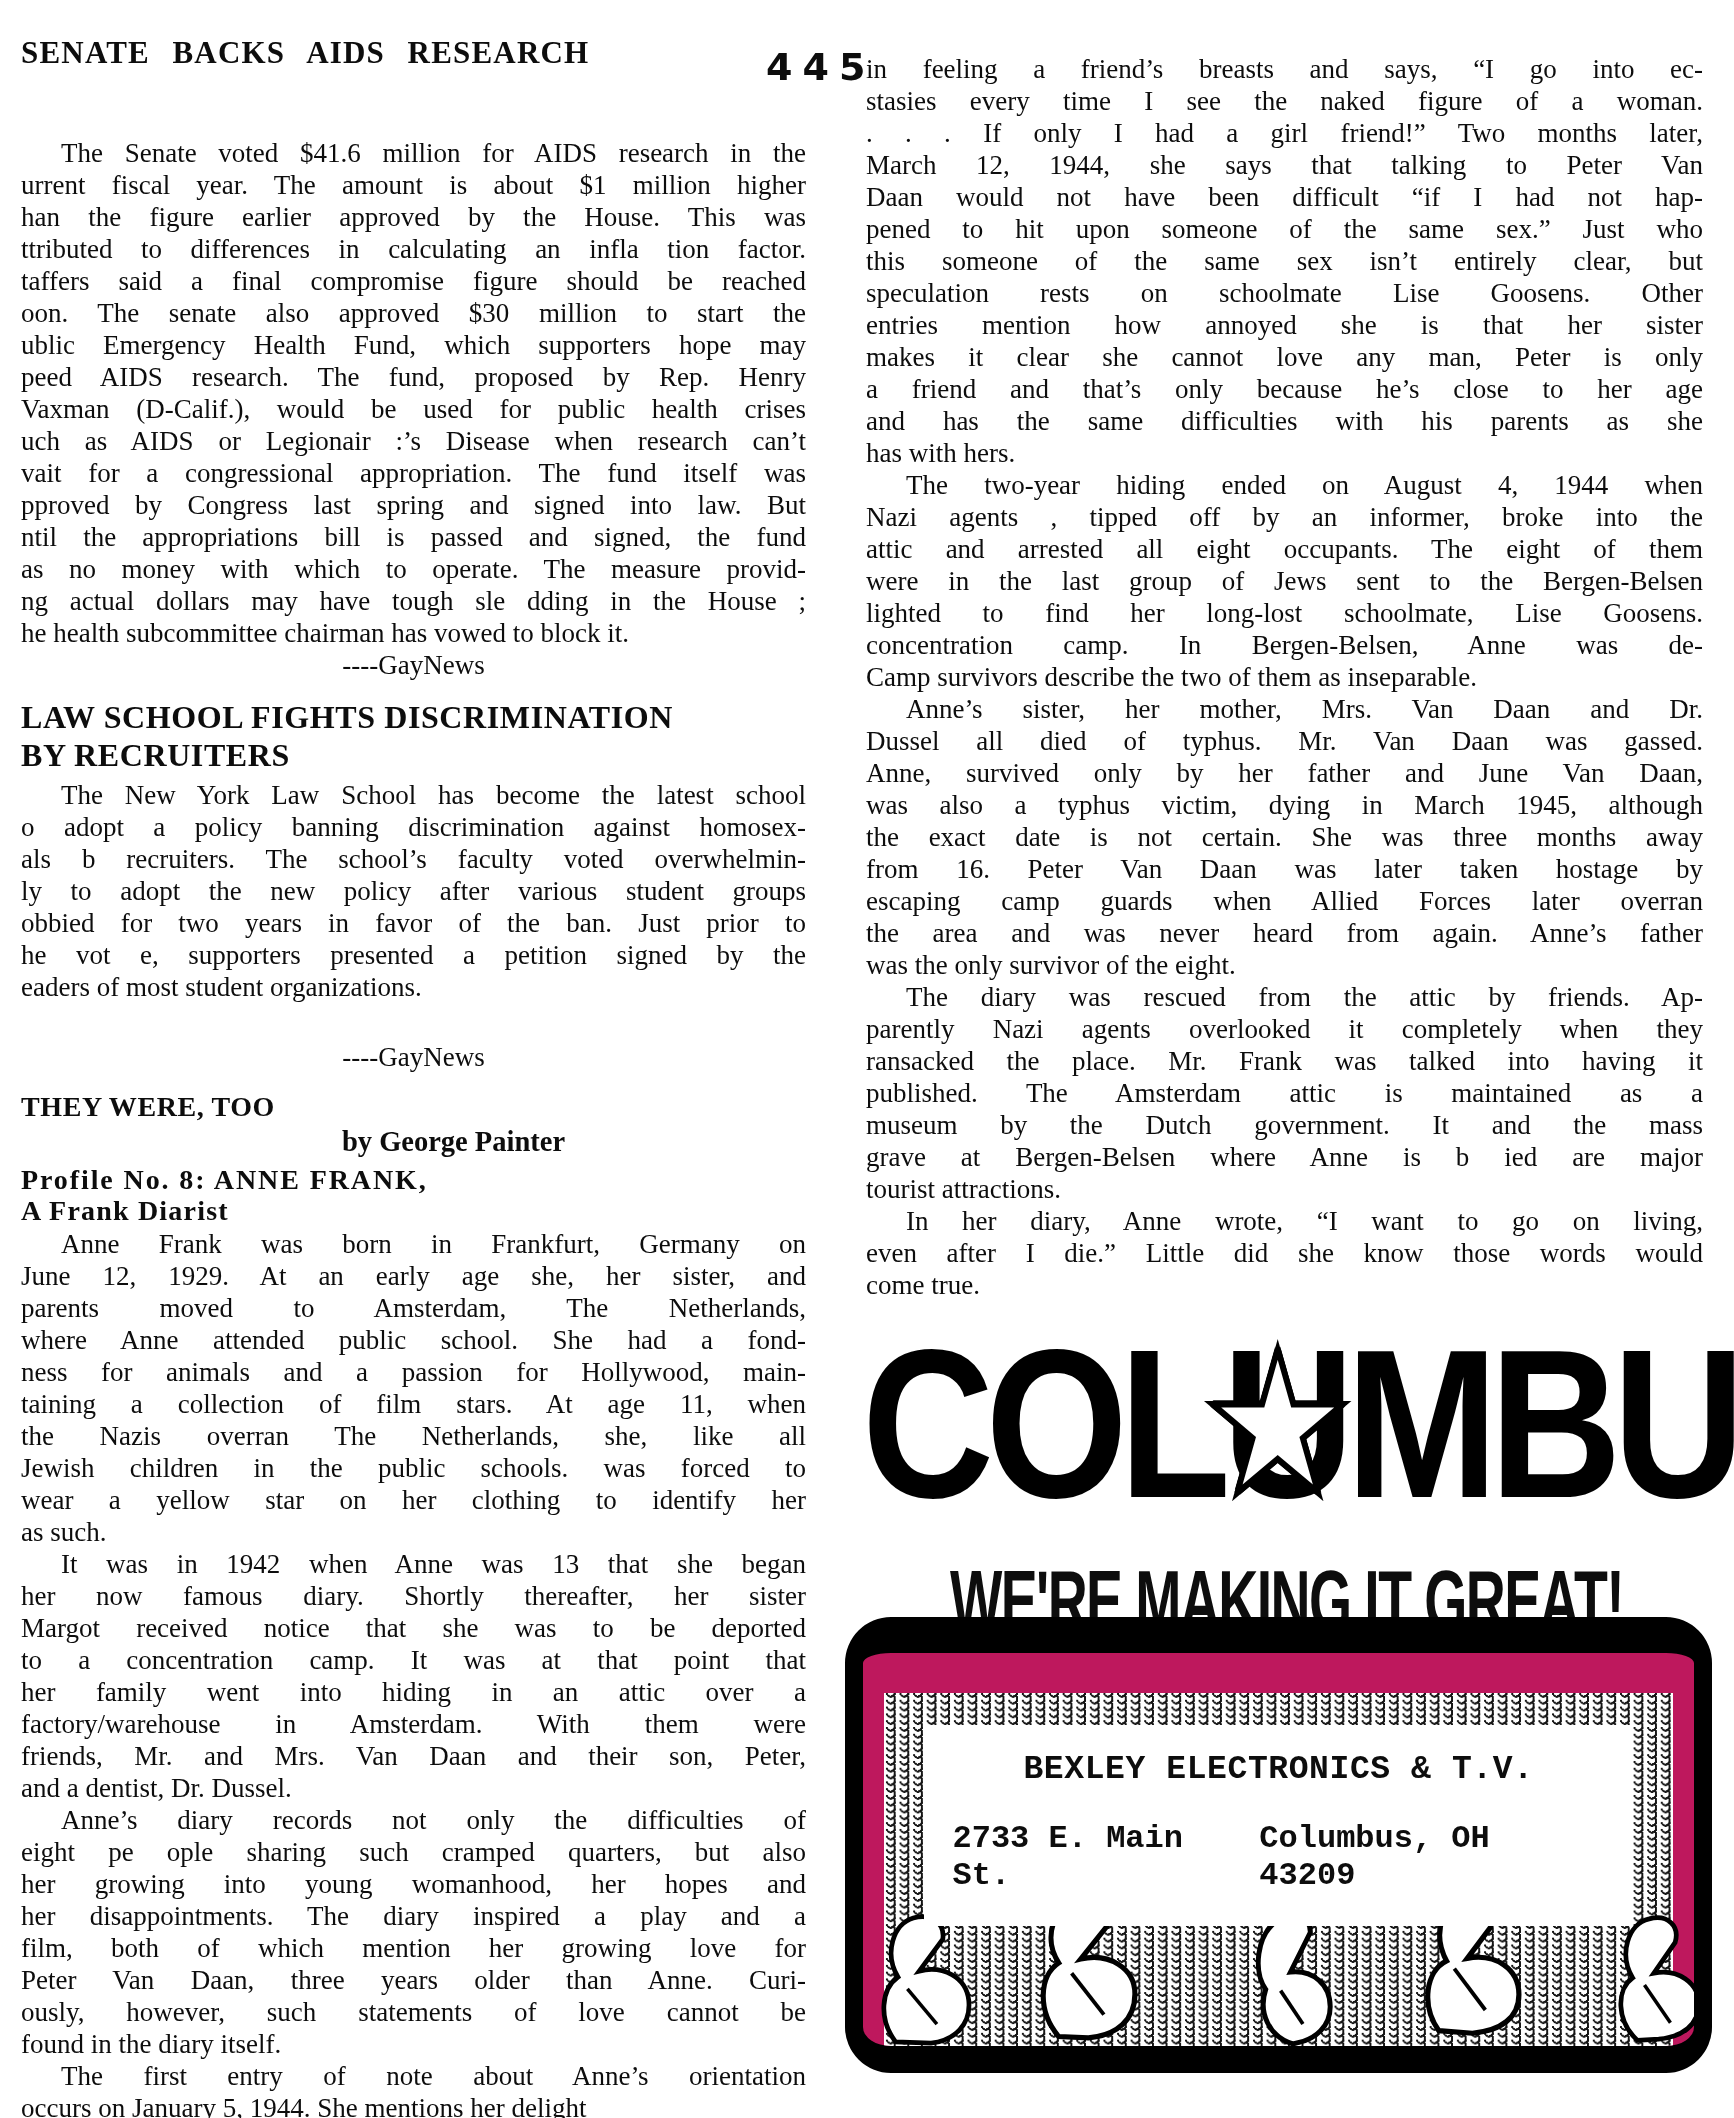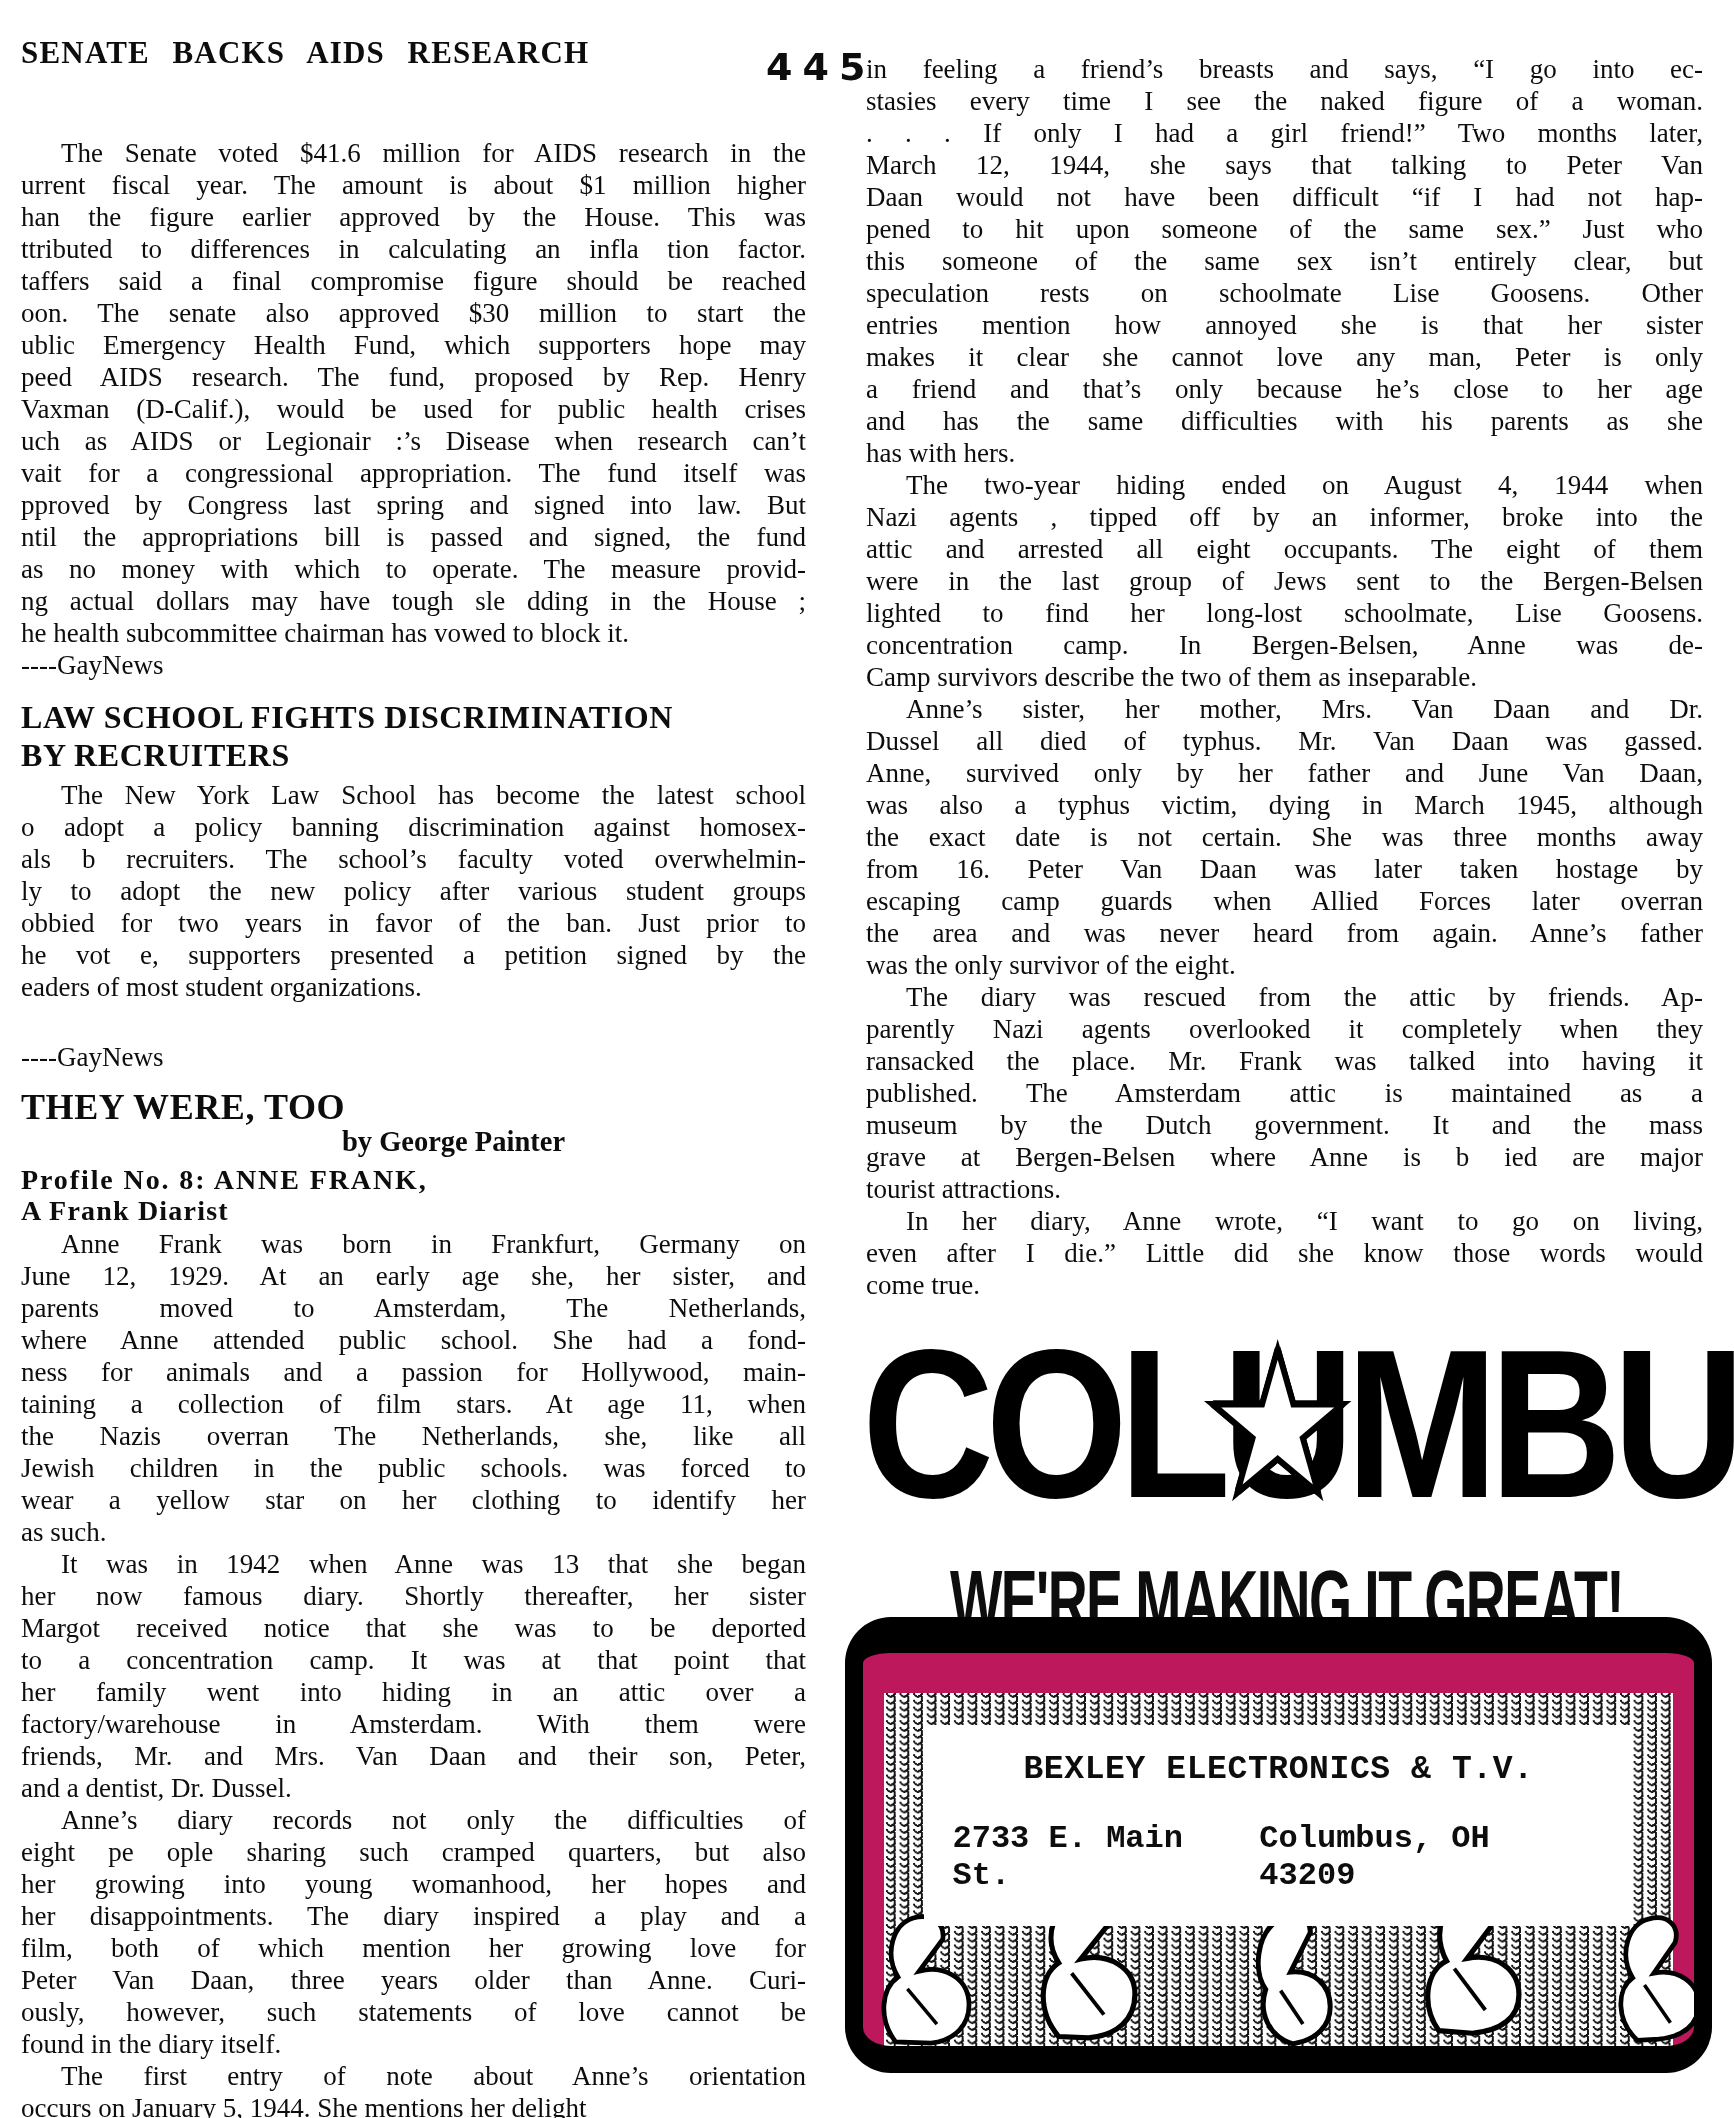--- a/index.html
+++ b/index.html
@@ -20,25 +20,25 @@
   
   .h-senate{
     font-size:31px;font-weight:bold;letter-spacing:1.2px;word-spacing:13.6px;
     margin:0 0 66px 0;line-height:37px;
   }
   .pageno{
     position:absolute;left:766px;top:45px;
     font-family:"DejaVu Sans",sans-serif;font-weight:bold;
     font-size:38px;letter-spacing:10px;
   }
-  .attr{font-size:27px;line-height:32px;text-align:left;font-weight:normal;}
+  .attr{font-size:27px;line-height:32px;text-align:center;font-weight:normal;}
   .attr-2{margin-top:38px;}
   .h-law{font-size:32px;font-weight:bold;line-height:38px;margin-top:17.3px;letter-spacing:0.6px;}
   .law-para{margin-top:5px;}
-  .h-they{font-size:36px;font-weight:bold;line-height:38px;margin-top:15px;letter-spacing:0.6px;}
+  .h-they{font-size:28px;font-weight:bold;line-height:38px;margin-top:15px;letter-spacing:0.6px;}
   .byline{font-size:28.5px;font-weight:bold;line-height:32px;text-align:center;padding-left:80px;}
   .h-profile{font-size:28px;font-weight:bold;line-height:31px;margin-top:6.2px;letter-spacing:1.9px;}
   .h-diarist{font-size:28px;font-weight:bold;line-height:31px;letter-spacing:1.2px;}
   .anne-para{margin-top:1.2px;}
   
   .logo{
     position:absolute;left:862px;top:1317px;width:854px;height:223px;
     font-family:"Liberation Sans",sans-serif;font-weight:bold;
     font-size:183px;letter-spacing:-8.7px;line-height:183px;color:#000;
     transform:scaleY(1.16);transform-origin:top left;white-space:nowrap;

